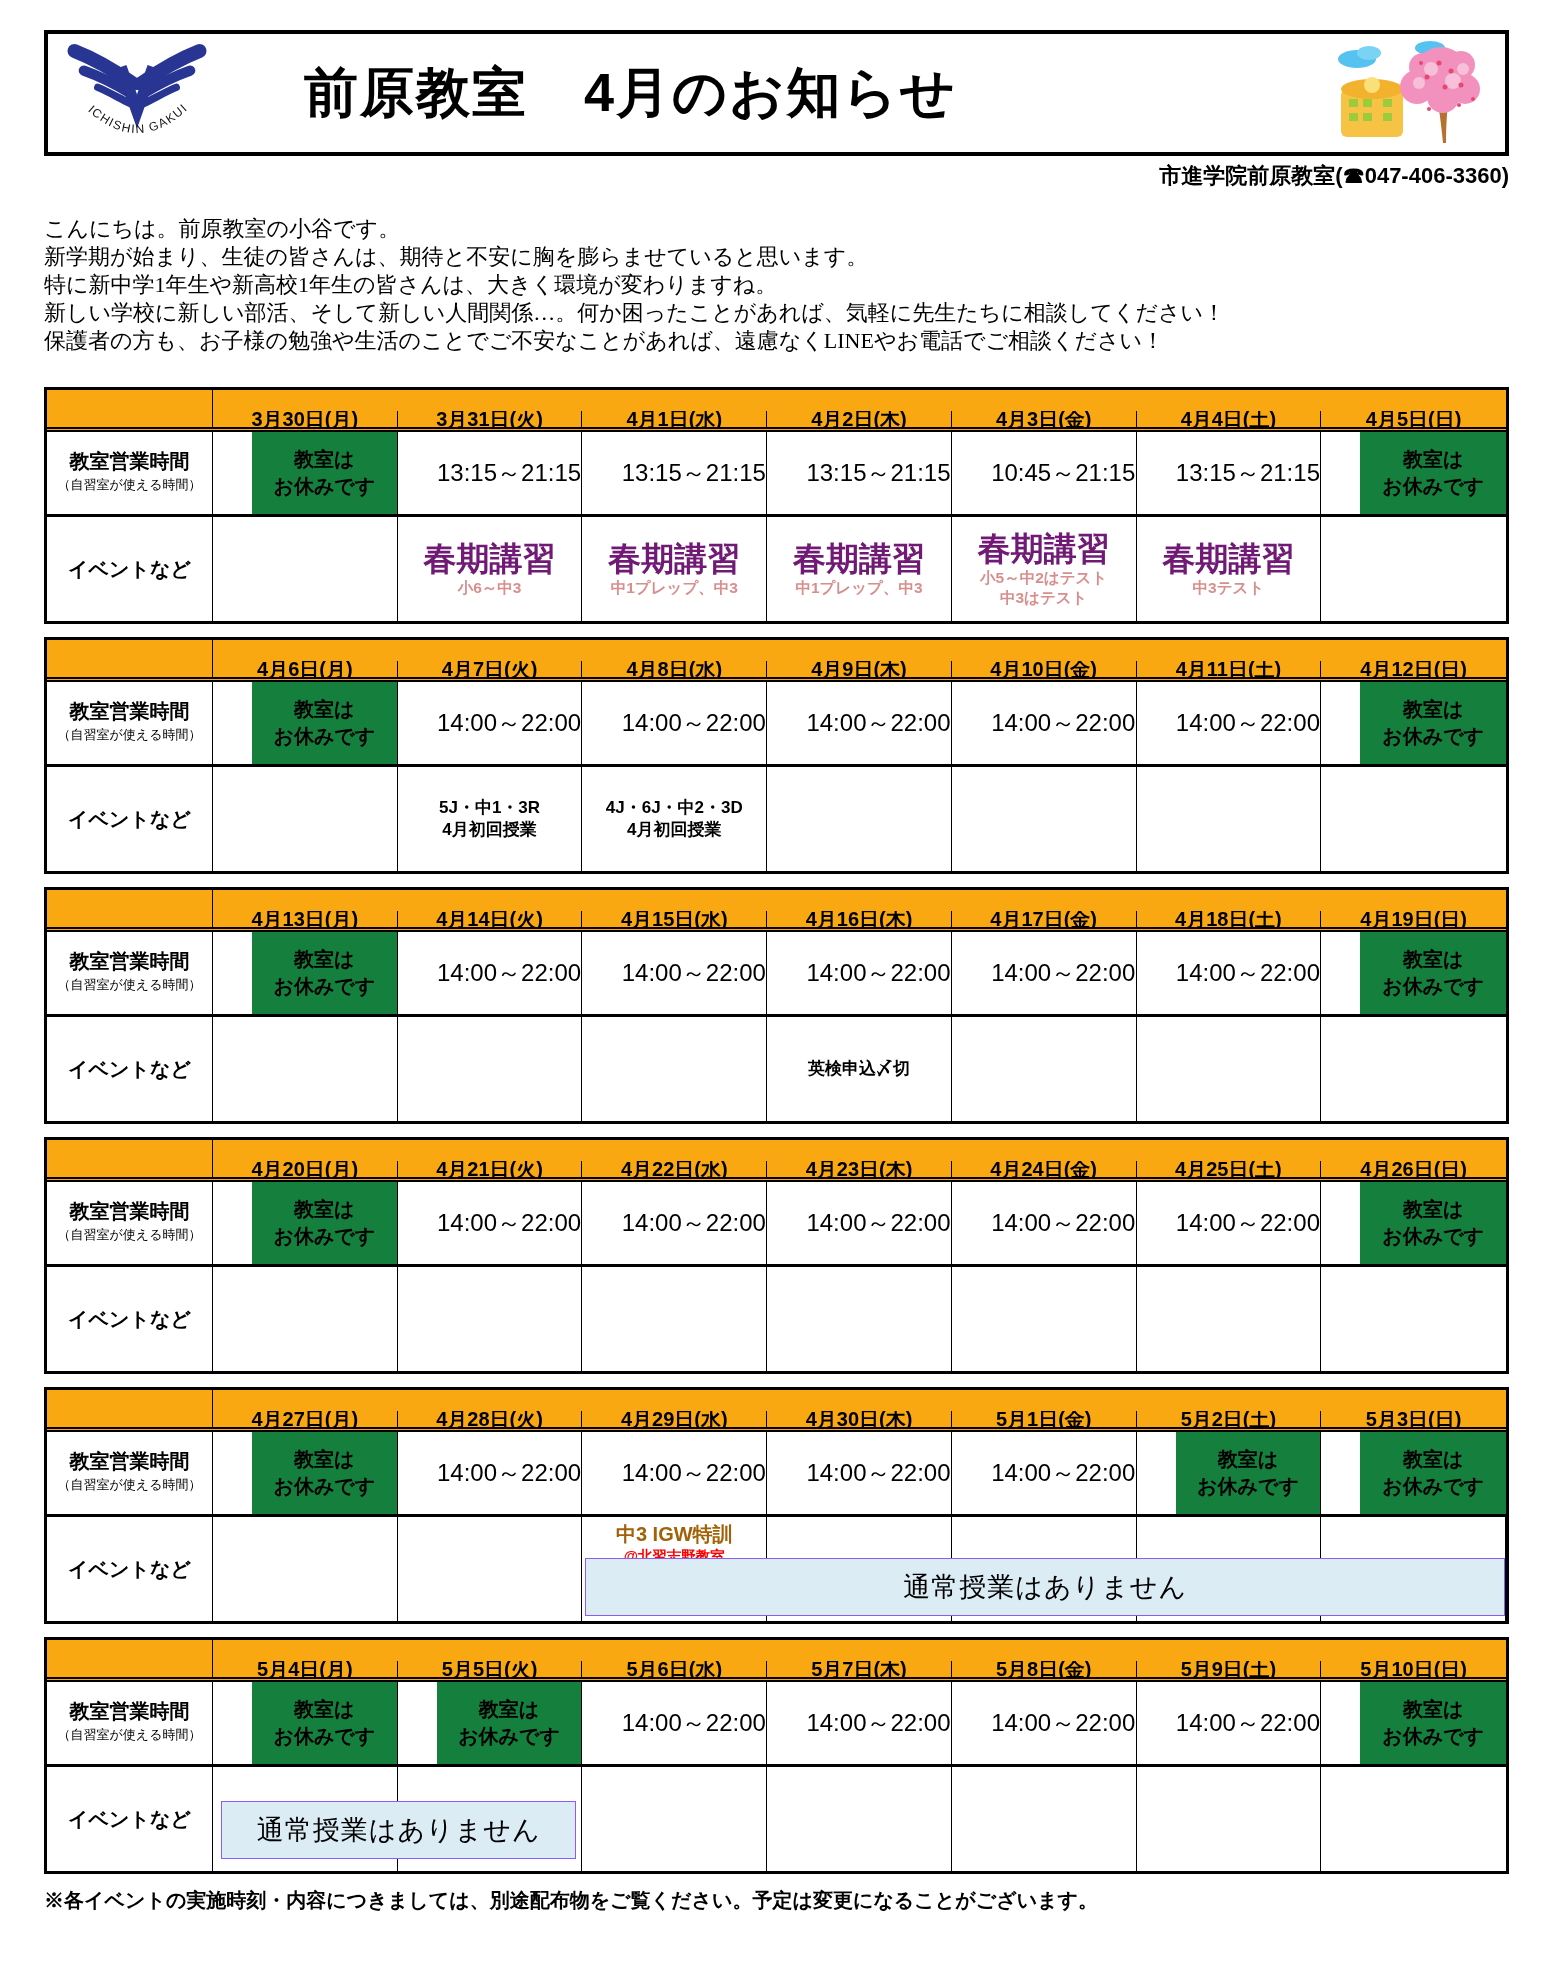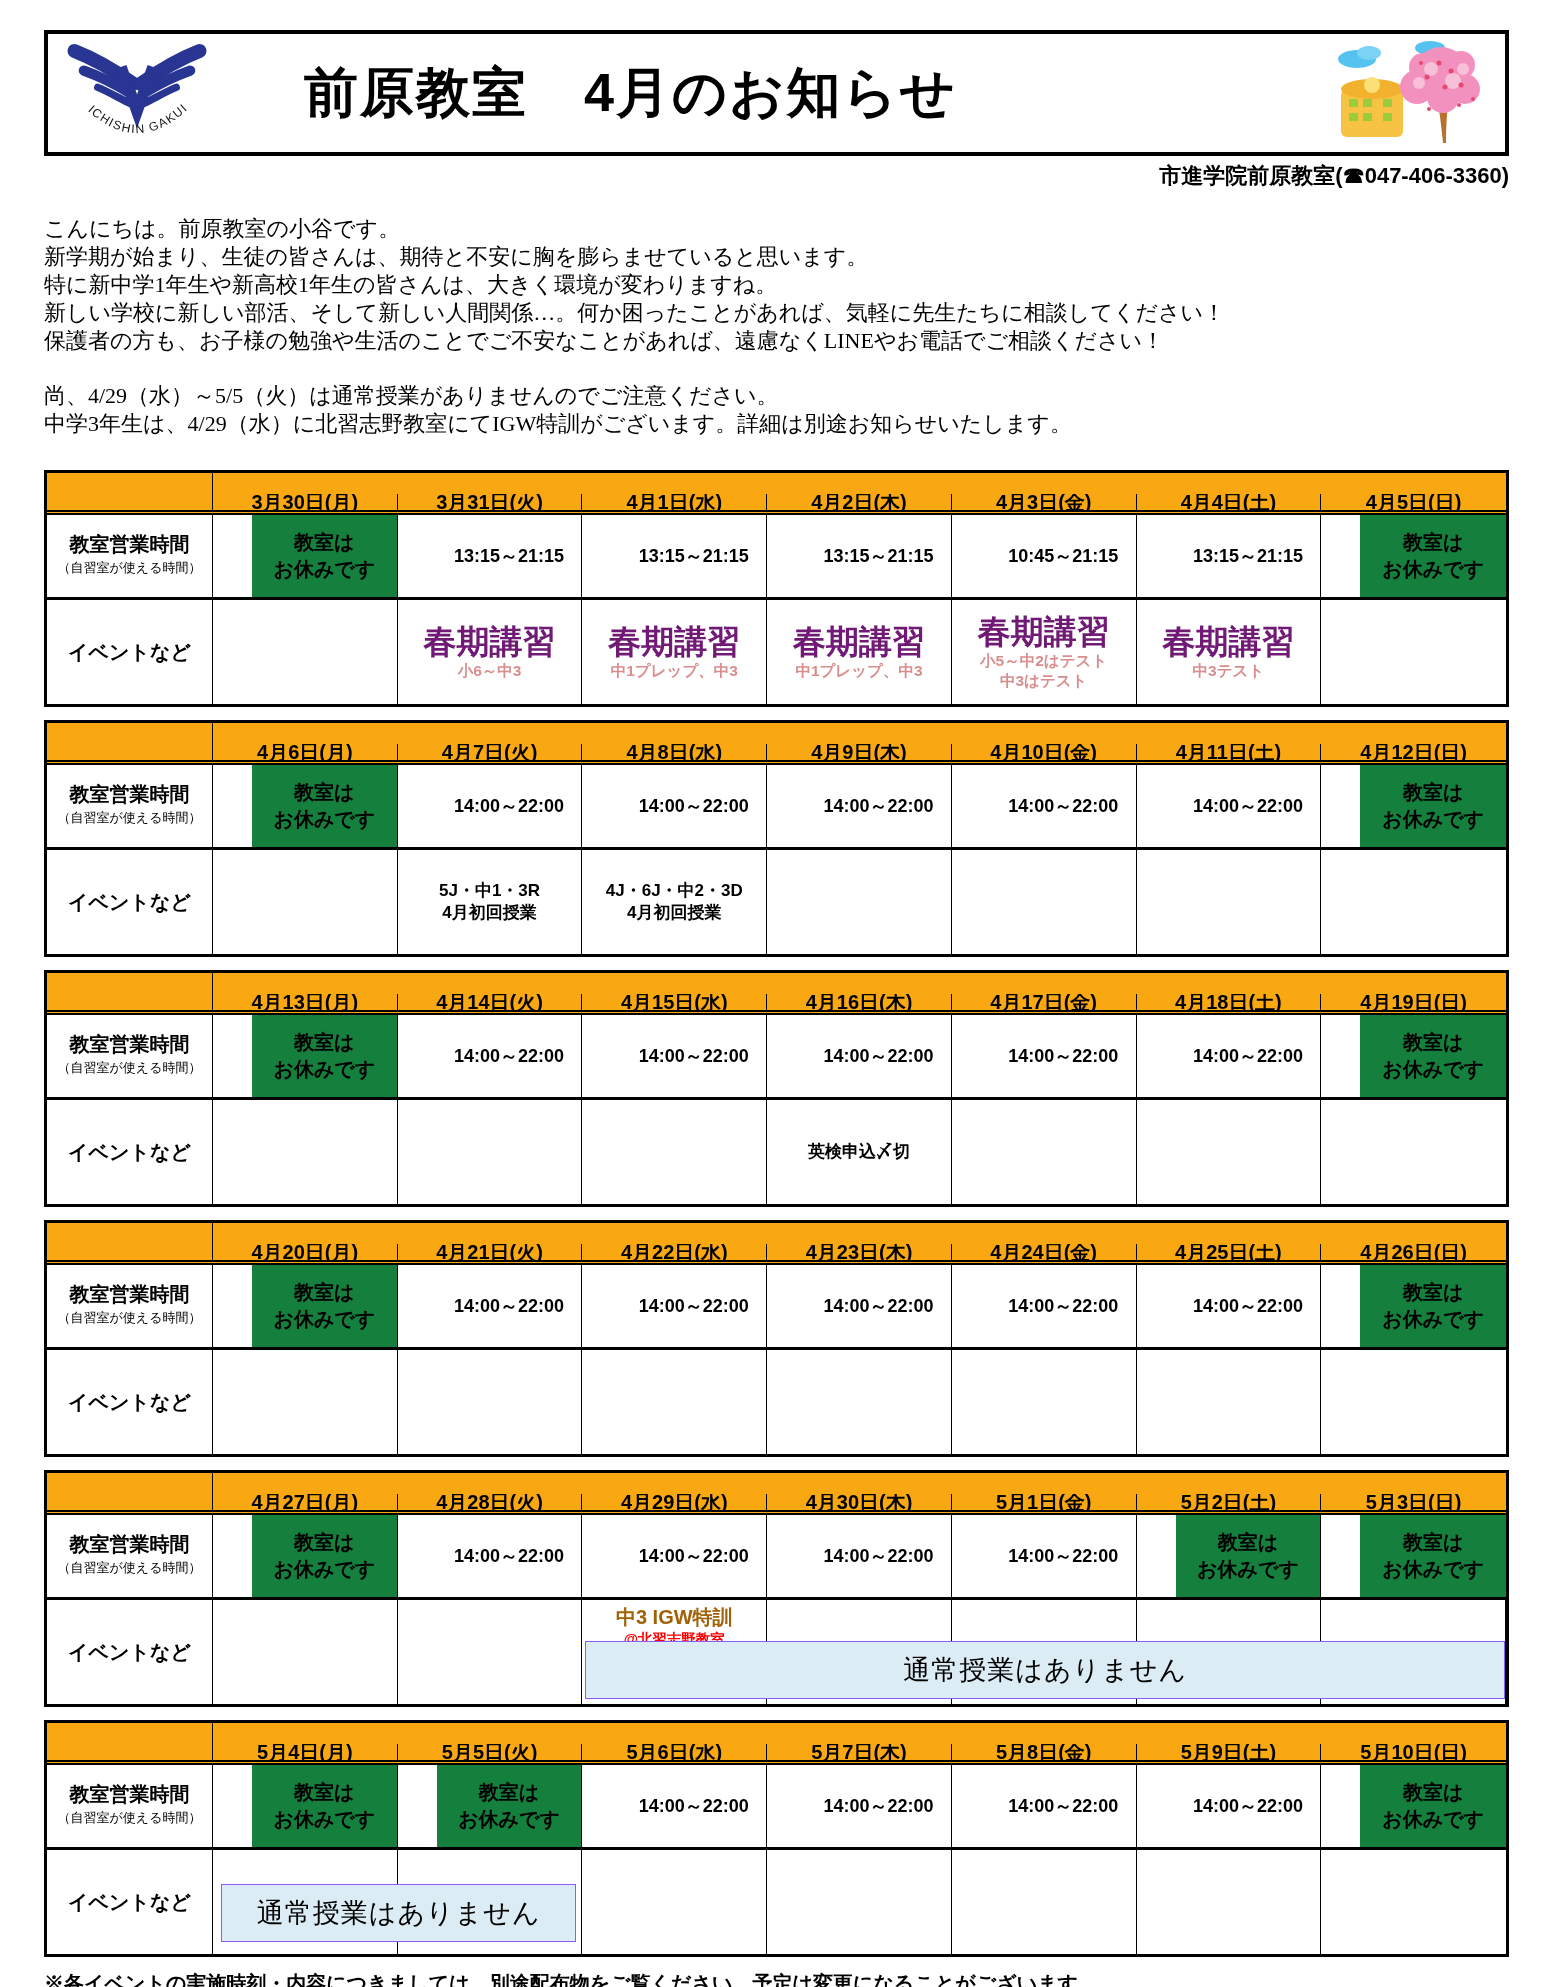--- a/index.html
+++ b/index.html
@@ -27,21 +27,21 @@
   .row.head{background:#F9A812;border-bottom:5px double #000;height:37px;}
   .row.hours{height:82px;border-bottom:3px solid #000;gap:39px;}
   .row.events{height:104px;position:relative;}
   .cell{border-right:1px solid #000;display:flex;flex-direction:column;
         align-items:center;justify-content:center;text-align:center;overflow:hidden;}
   .cell:last-child{border-right:none;}
   .date{font-weight:bold;font-size:20px;white-space:nowrap;margin-top:21px;}
   .rowlab{font-weight:bold;font-size:20px;line-height:24px;}
   .rowlab .sub{font-size:13px;font-weight:normal;}
   .closed{background:#15803d;font-weight:bold;font-size:20px;line-height:27px;}
-  .time{font-weight:bold;font-size:18px;white-space:nowrap;}
+  .time{font-weight:normal;font-size:24px;white-space:nowrap;}
   .ln{line-height:1.3;white-space:nowrap;}
   .ev{font-weight:bold;font-size:17px;}
   .sem-t{color:#701a75;font-weight:bold;font-size:33px;line-height:1.15;}
   .sem-s{color:#D98E8E;font-weight:bold;font-size:15.5px;line-height:1.3;}
   .ev-red-lg{color:#a16207;font-weight:bold;font-size:20px;}
   .ev-red-sm{color:#FF0000;font-weight:bold;font-size:14.5px;}
   .c-red{color:#FF0000;}
   .event.top{justify-content:flex-start;padding-top:4px;}
   .banner{position:absolute;background:#DCECF5;border:1px solid #8b5cf6;
           display:flex;align-items:center;justify-content:center;
@@ -121,24 +121,20 @@
 
   <div class="contact">市進学院前原教室(☎047-406-3360)</div>
 
   <div class="intro">
       <div class="t-line">こんにちは。前原教室の小谷です。</div>
       <div class="t-line">新学期が始まり、生徒の皆さんは、期待と不安に胸を膨らませていると思います。</div>
       <div class="t-line">特に新中学1年生や新高校1年生の皆さんは、大きく環境が変わりますね。</div>
       <div class="t-line">新しい学校に新しい部活、そして新しい人間関係…。何か困ったことがあれば、気軽に先生たちに相談してください！</div>
       <div class="t-line">保護者の方も、お子様の勉強や生活のことでご不安なことがあれば、遠慮なくLINEやお電話でご相談ください！</div>
     </div>
-  <div class="notice">
-      <div class="t-line">尚、4/29（水）～5/5（火）は通常授業がありませんのでご注意ください。</div>
-      <div class="t-line">中学3年生は、4/29（水）に北習志野教室にてIGW特訓がございます。詳細は別途お知らせいたします。</div>
-    </div>
 
   <div id="weeks">
       <div class="week">
         <div class="row head">
           <div class="cell corner"></div>
           <div class="cell date">3月30日(月)</div>
           <div class="cell date">3月31日(火)</div>
           <div class="cell date">4月1日(水)</div>
           <div class="cell date">4月2日(木)</div>
           <div class="cell date">4月3日(金)</div>

